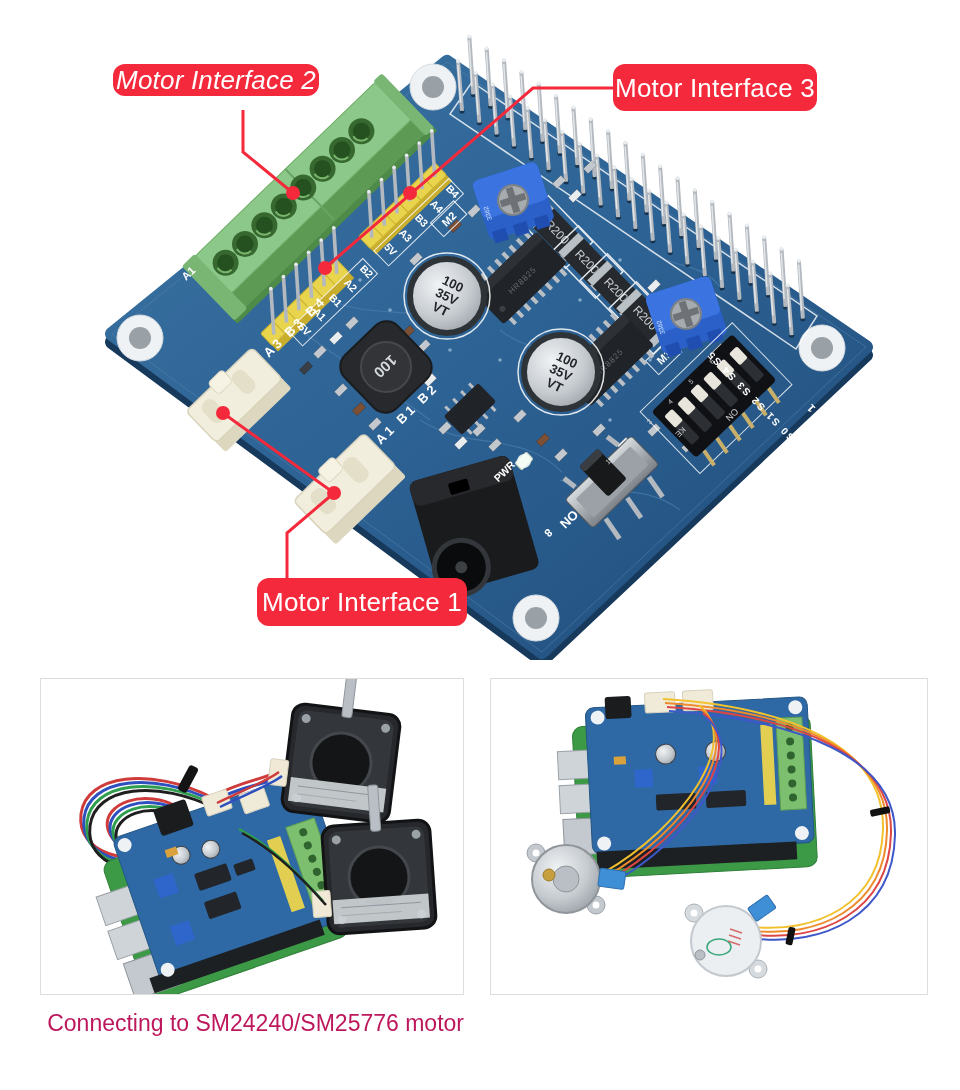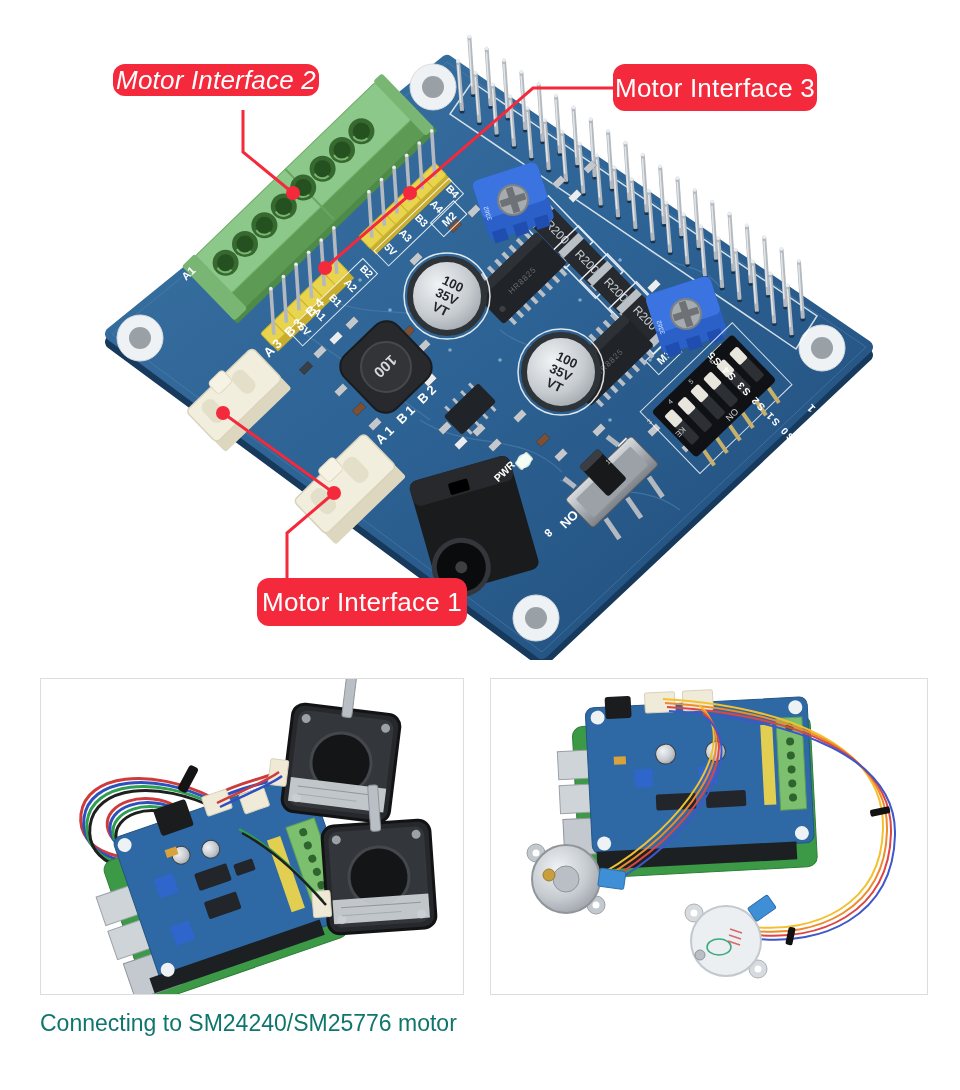--- a/index.html
+++ b/index.html
@@ -9,21 +9,21 @@
   .callout-label{
     position:absolute;background:var(--accent);color:#fff;border-radius:12px;
     display:flex;align-items:center;justify-content:center;
     font-size:26px;line-height:1;letter-spacing:.2px;white-space:nowrap;
   }
   .callout-line{stroke:var(--accent);stroke-width:3;fill:none;}
   .callout-dot{fill:var(--accent);}
   .photo-card{position:absolute;top:678px;height:317px;background:#fff;border:1px solid #ddd;box-sizing:border-box;}
   .card-left{left:40px;width:424px;}
   .card-right{left:490px;width:438px;}
-  .caption{position:absolute;top:1010px;color:#0f766e;font-size:23px;text-align:left;}
+  .caption{position:absolute;top:1010px;color:#be185d;font-size:23px;text-align:right;}
   .cap-left{left:40px;width:424px;}
   .cap-right{left:490px;width:438px;}
   text{font-family:"Liberation Sans",sans-serif;}
   .sk{fill:#fff;font-weight:bold;}
   .sk13{font-size:13px;letter-spacing:3px;}
   .sk11{font-size:11px;}
   .sk10{font-size:10.5px;}
   .capt{fill:#22262a;font-size:13px;font-weight:bold;text-anchor:middle;}
   .chiptxt{fill:#666c73;font-size:8px;letter-spacing:1px;text-anchor:middle;}
   .diptxt{fill:#d0d1d3;text-anchor:middle;}

